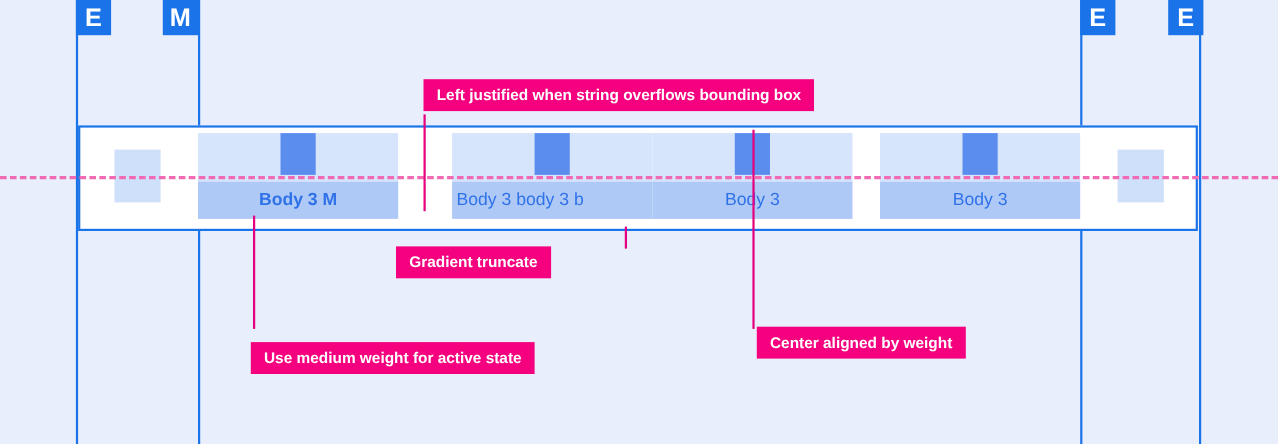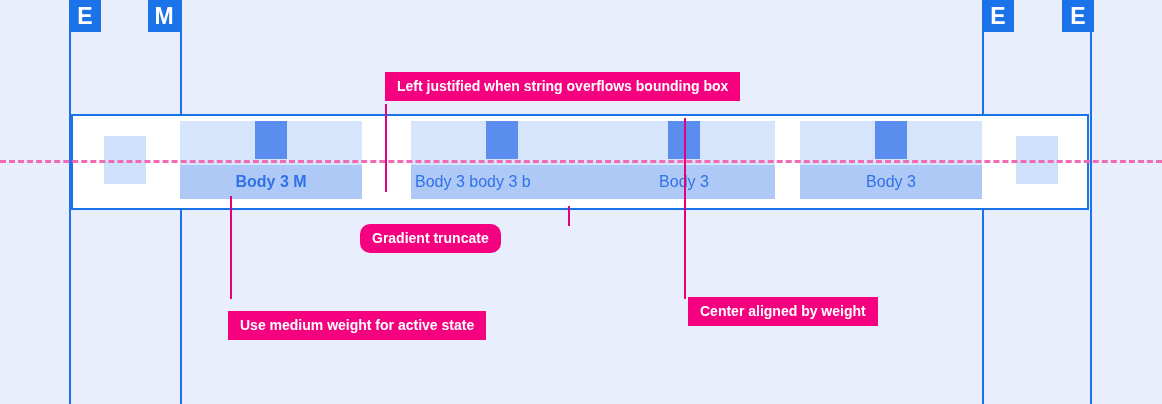--- a/index.html
+++ b/index.html
@@ -197,18 +197,18 @@
       <div class="tab-labelrow">
         <div class="tab-label">Body 3</div>
       </div>
     </div>
   </div>
 
 <div id="annotations">
     <div class="leader" style="left: 385px; top: 104px; height: 88px;"></div>
     <div class="callout" style="left: 385px; top: 72px;">Left justified when string overflows bounding box</div>
     <div class="leader" style="left: 568px; top: 206px; height: 20px;"></div>
-    <div class="callout" style="left: 360px; top: 224px; border-radius: 10px;">Gradient truncate</div>
+    <div class="callout" style="left: 360px; top: 224px;">Gradient truncate</div>
     <div class="leader" style="left: 230px; top: 196px; height: 103px;"></div>
     <div class="callout" style="left: 228px; top: 297px; margin-top: 14px;">Use medium weight for active state</div>
     <div class="leader" style="left: 684px; top: 118px; height: 181px;"></div>
     <div class="callout" style="left: 688px; top: 297px;">Center aligned by weight</div>
   </div>
 
 </body></html>

